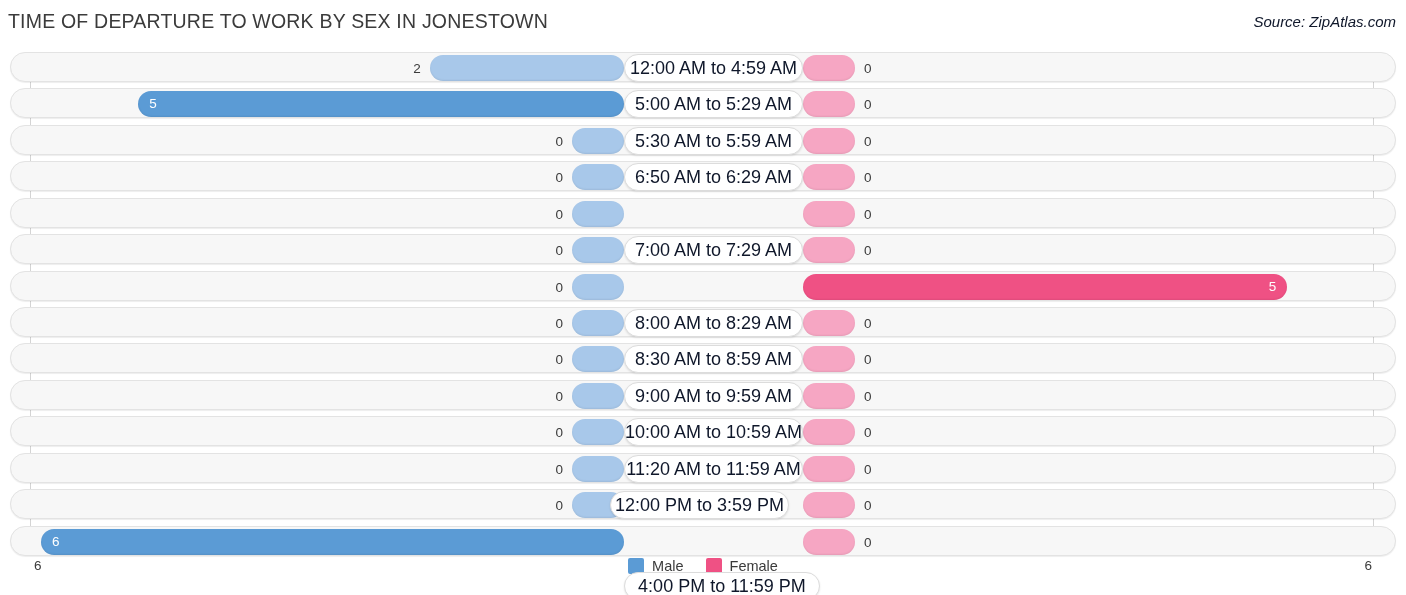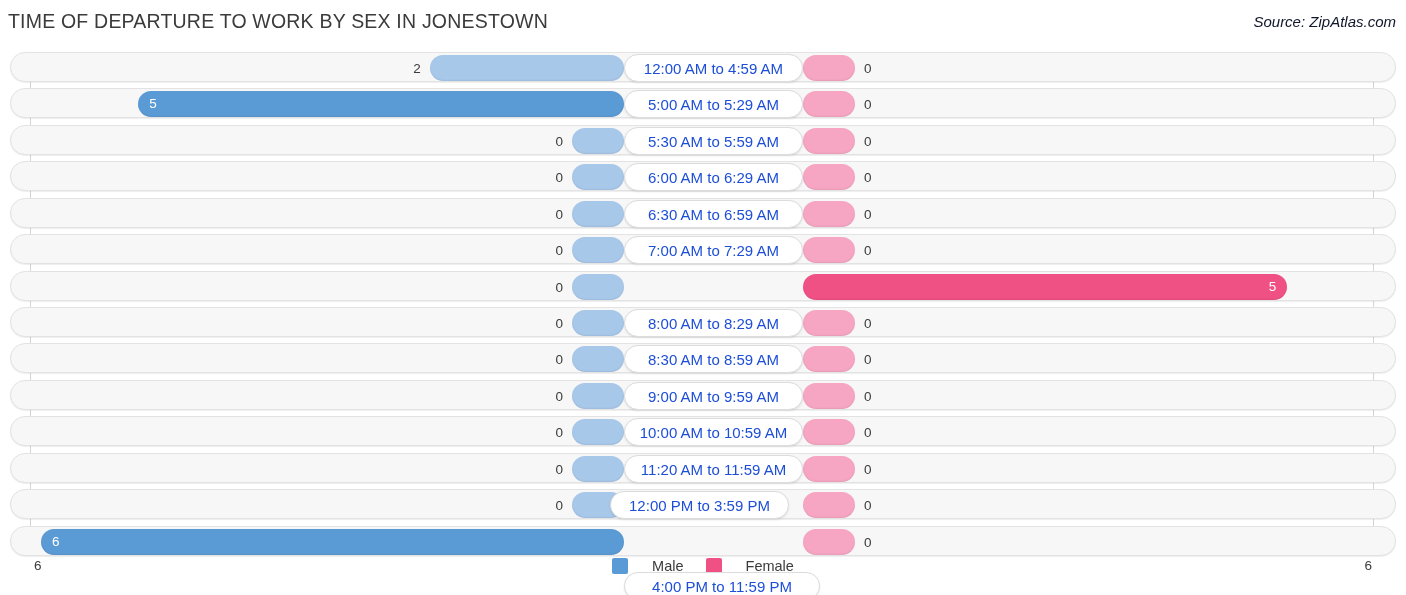--- a/index.html
+++ b/index.html
@@ -101,22 +101,22 @@
   .center-pill {
     position: absolute;
     top: 1px;
     height: 28px;
     background: #ffffff;
     border: 1px solid #dcdcdc;
     border-radius: 14px;
     display: flex;
     align-items: center;
     justify-content: center;
-    font-size: 15px;
-    color: #1d4ed8;
+    font-size: 18px;
+    color: #0f172a;
     white-space: nowrap;
     z-index: 5;
     box-shadow: 0 1px 2px rgba(0,0,0,0.10);
   }
 
   .footer { position: absolute; left: 0; top: 558px; width: 1406px; height: 30px; }
   .axis-tick {
     position: absolute;
     top: 0;
     font-size: 13.5px;
@@ -127,21 +127,21 @@
 
   .legend {
     position: absolute;
     left: 0; top: 0;
     width: 1406px;
     display: flex;
     justify-content: center;
     align-items: center;
     gap: 22px;
   }
-  .legend-item { display: flex; gap: 24px; }
+  .legend-item { display: flex; gap: 8px; }
   .legend-swatch { width: 16px; height: 16px; border-radius: 2px; display: block; }
   .legend-label { font-size: 14.5px; color: #3b3b3b; }
 </style>
 </head>
 <body>
 
 <div id="chart-root">
 
   <div class="chart-title">TIME OF DEPARTURE TO WORK BY SEX IN JONESTOWN</div>
   <div class="chart-source">Source: ZipAtlas.com</div>
@@ -169,28 +169,27 @@
         <div class="bar male" style="left: 561px; width: 52px; background: rgb(168, 200, 234);"></div>
         <div class="value-out female" style="left: 844px; width: 60px; top: 0px;">0</div>
         <div class="bar female" style="left: 792px; width: 52px; background: rgb(246, 166, 195);"></div>
         <div class="center-pill" style="left: 613px; width: 179px;">5:30 AM to 5:59 AM</div>
       </div>
       <div class="bar-row" style="top: 109px;">
         <div class="value-out male" style="left: 501px; width: 60px; top: 0px;">0</div>
         <div class="bar male" style="left: 561px; width: 52px; background: rgb(168, 200, 234);"></div>
         <div class="value-out female" style="left: 844px; width: 60px; top: 0px;">0</div>
         <div class="bar female" style="left: 792px; width: 52px; background: rgb(246, 166, 195);"></div>
-        <div class="center-pill" style="left: 613px; width: 179px;">6:00 AM to 6:29 AM</div>
+        <div class="center-pill" style="left: 613px; width: 179px;">6:50 AM to 6:29 AM</div>
       </div>
       <div class="bar-row" style="top: 146px;">
         <div class="value-out male" style="left: 501px; width: 60px; top: 0px;">0</div>
         <div class="bar male" style="left: 561px; width: 52px; background: rgb(168, 200, 234);"></div>
         <div class="value-out female" style="left: 844px; width: 60px; top: 0px;">0</div>
         <div class="bar female" style="left: 792px; width: 52px; background: rgb(246, 166, 195);"></div>
-        <div class="center-pill" style="left: 613px; width: 179px;">6:30 AM to 6:59 AM</div>
       </div>
       <div class="bar-row" style="top: 182px;">
         <div class="value-out male" style="left: 501px; width: 60px; top: 0px;">0</div>
         <div class="bar male" style="left: 561px; width: 52px; background: rgb(168, 200, 234);"></div>
         <div class="value-out female" style="left: 844px; width: 60px; top: 0px;">0</div>
         <div class="bar female" style="left: 792px; width: 52px; background: rgb(246, 166, 195);"></div>
         <div class="center-pill" style="left: 613px; width: 179px;">7:00 AM to 7:29 AM</div>
       </div>
       <div class="bar-row" style="top: 219px;">
         <div class="value-out male" style="left: 501px; width: 60px; top: 0px;">0</div>

